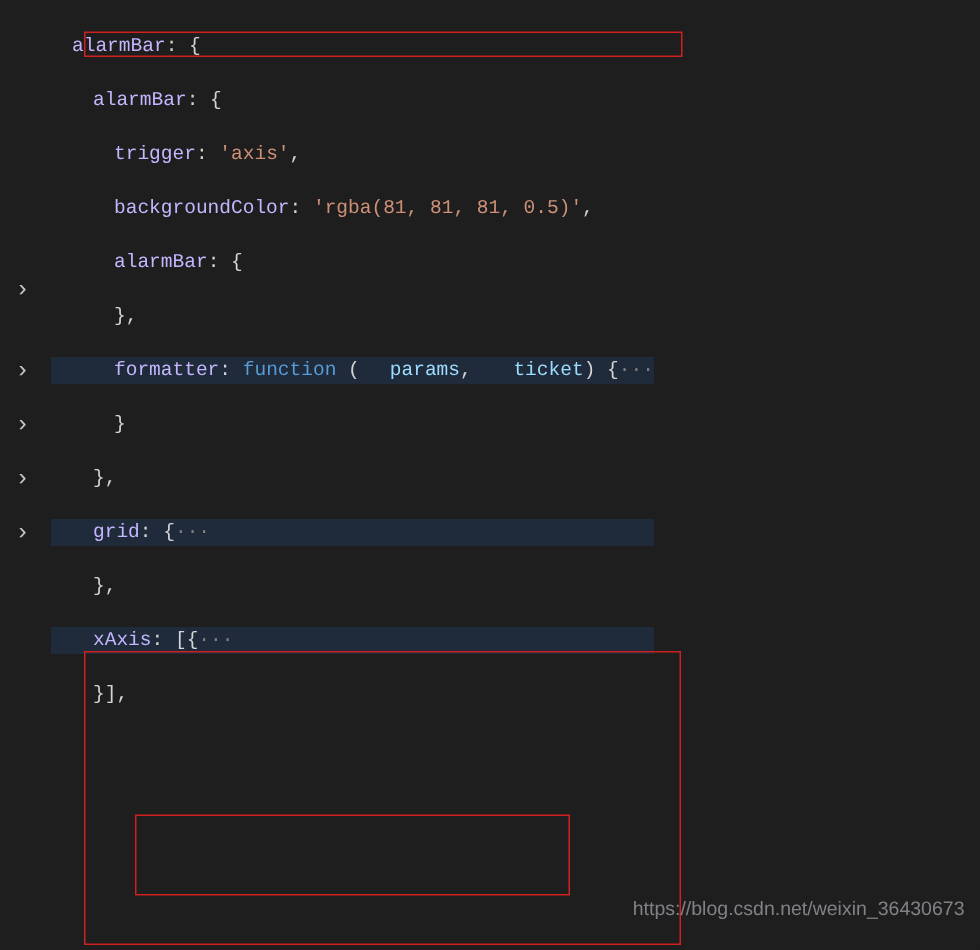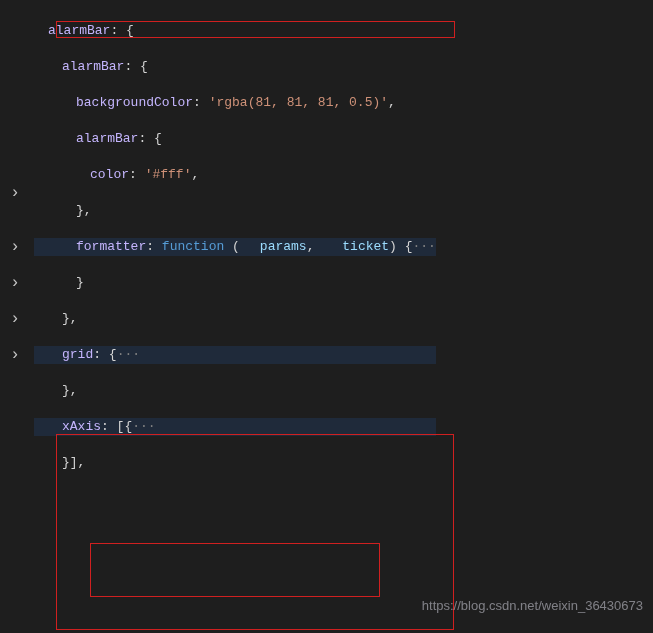--- a/index.html
+++ b/index.html
@@ -107,23 +107,23 @@
     <div class="gutter-line"></div>
     <div class="gutter-line"><span class="chevron"></span></div>
     <div class="gutter-line"></div>
     <div class="gutter-line"><span class="chevron"></span></div>
     <div class="gutter-line"></div>
     <div class="gutter-line"><span class="chevron"></span></div>
   </div>
   <div class="code">
 <div class="code-line i1"><span class="prop">alarmBar</span><span class="punct">: {</span></div>
 <div class="code-line i2"><span class="prop">alarmBar</span><span class="punct">: {</span></div>
+<div class="code-line i3"><span class="prop">trigger</span><span class="punct">: </span><span class="str">'axis'</span><span class="punct">,</span></div>
 <div class="code-line i3"><span class="prop">backgroundColor</span><span class="punct">: </span><span class="str">'rgba(81, 81, 81, 0.5)'</span><span class="punct">,</span></div>
 <div class="code-line i3"><span class="prop">alarmBar</span><span class="punct">: {</span></div>
-<div class="code-line i4"><span class="prop">color</span><span class="punct">: </span><span class="str">'#fff'</span><span class="punct">,</span></div>
 <div class="code-line i3"><span class="punct">},</span></div>
 <div class="code-line i3 hl"><span class="prop">formatter</span><span class="punct">: </span><span class="kw-fn">function</span><span class="punct"> (</span><span class="param">params</span><span class="punct">, </span><span class="param">ticket</span><span class="punct">) {</span><span class="fold">···</span></div>
 <div class="code-line i3"><span class="punct">}</span></div>
 <div class="code-line i2"><span class="punct">},</span></div>
 <div class="code-line i2 hl"><span class="prop">grid</span><span class="punct">: {</span><span class="fold">···</span></div>
 <div class="code-line i2"><span class="punct">},</span></div>
 <div class="code-line i2 hl"><span class="prop">xAxis</span><span class="punct">: [{</span><span class="fold">···</span></div>
 <div class="code-line i2"><span class="punct">}],</span></div>
 
 

